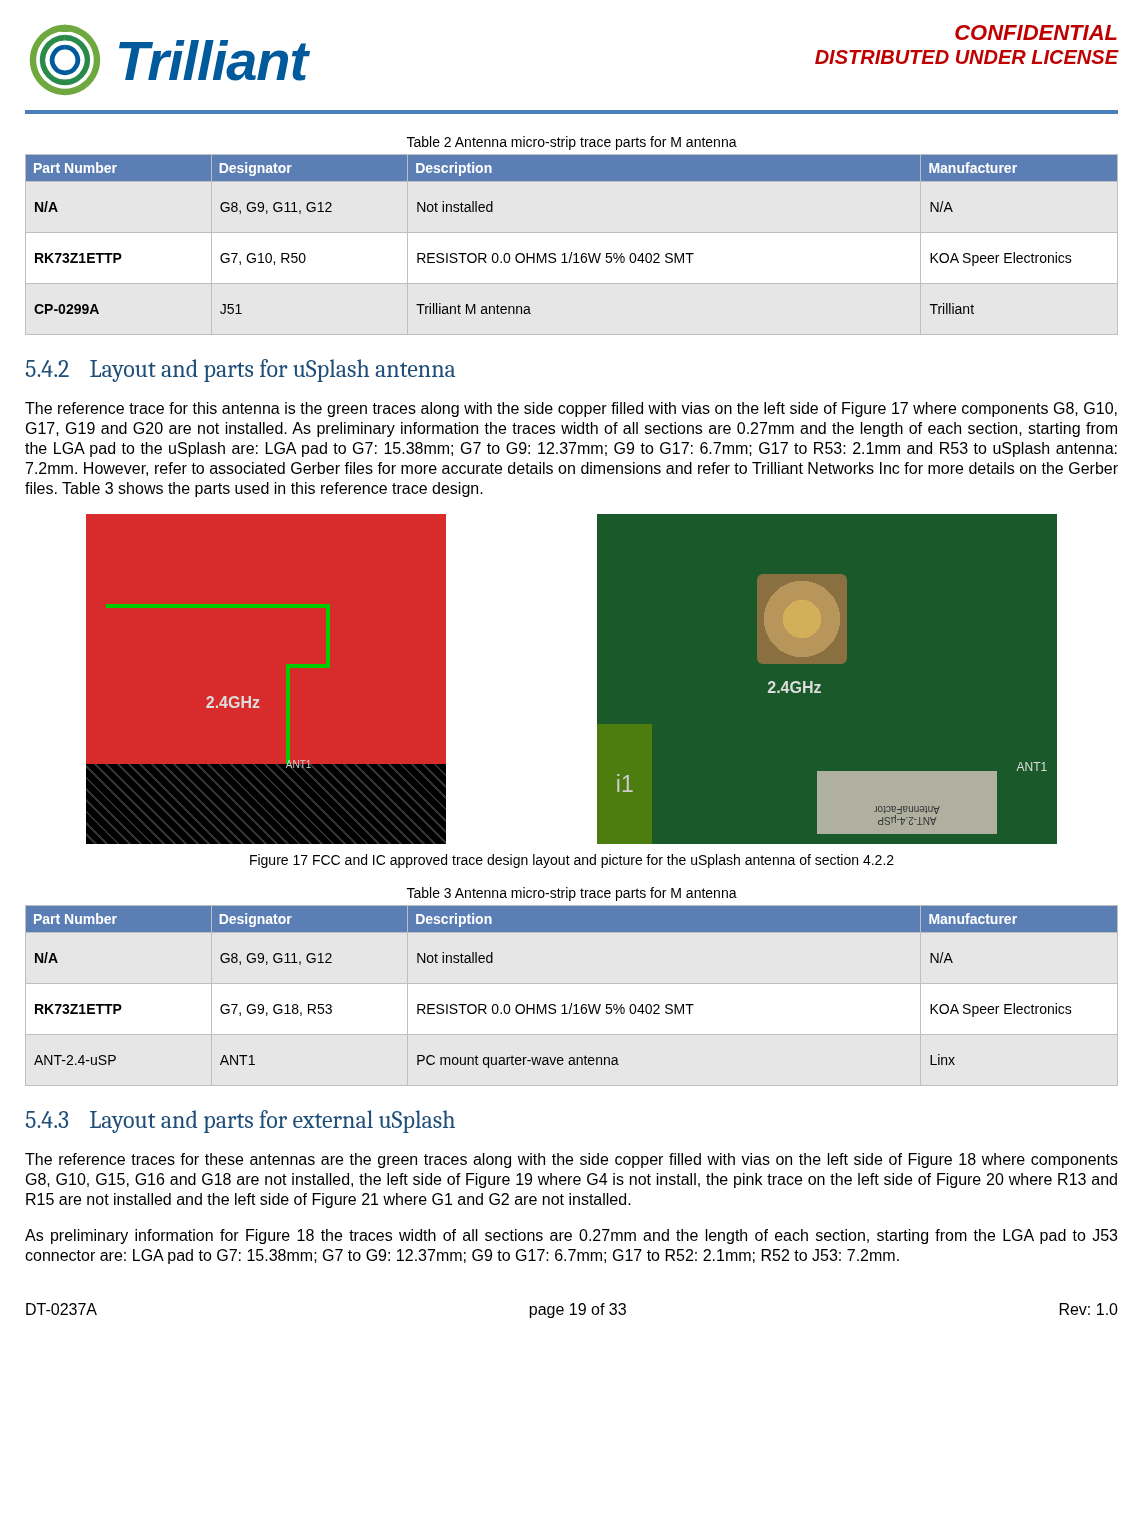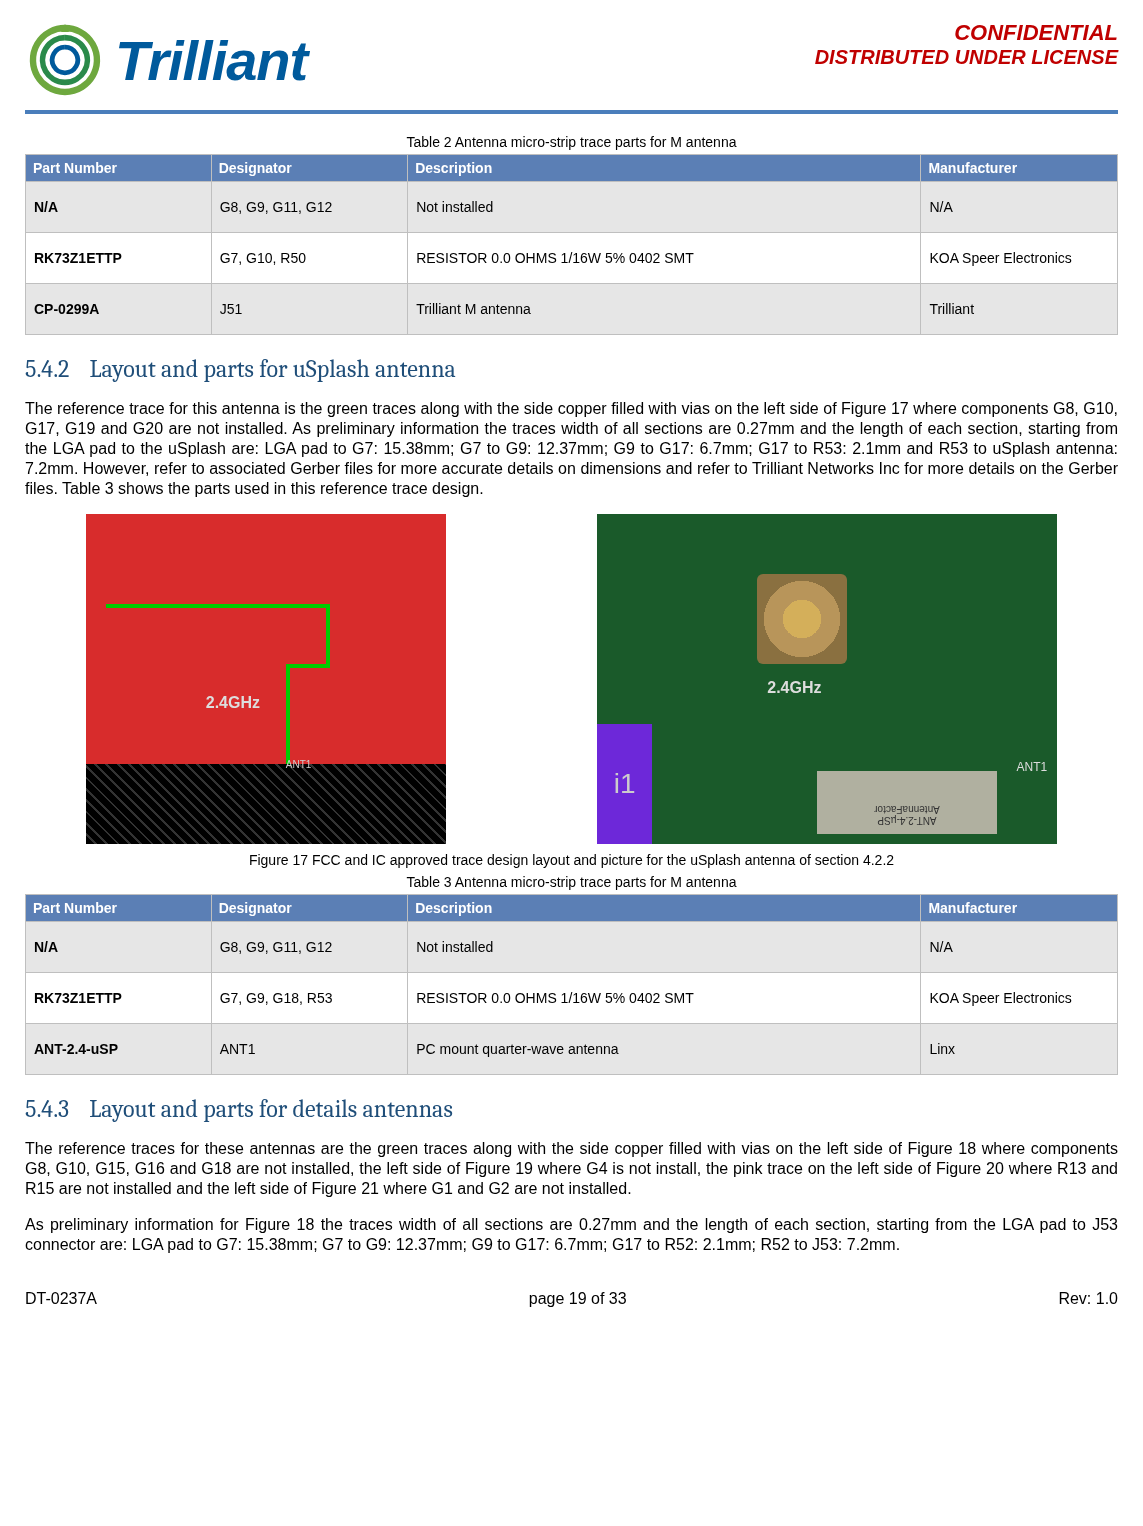--- a/index.html
+++ b/index.html
@@ -158,31 +158,31 @@
     color: #333;
     font-size: 10px;
     text-align: center;
     padding-top: 8px;
     transform: rotate(180deg);
   }
   .figure-right .dark-left {
     position: absolute;
     bottom: 0; left: 0;
     width: 55px; height: 120px;
-    background: #6d28d9;
+    background: #4d7c0f;
     color: #ccc;
-    font-size: 28px;
+    font-size: 23px;
     display: flex;
     align-items: center;
     justify-content: center;
   }
   .figure-caption {
     text-align: center;
     font-size: 14px;
-    margin-bottom: 6px;
+    margin-bottom: 17px;
   }
   .footer {
     display: flex;
     justify-content: space-between;
     font-family: Liberation Sans, sans-serif;
     font-size: 16px;
     margin-top: 35px;
   }
 </style>
 </head>
@@ -282,30 +282,30 @@
       <td>Not installed</td>
       <td>N/A</td>
     </tr>
     <tr>
       <td style="font-weight:bold">RK73Z1ETTP</td>
       <td>G7, G9, G18, R53</td>
       <td>RESISTOR 0.0 OHMS 1/16W 5% 0402 SMT</td>
       <td>KOA Speer Electronics</td>
     </tr>
     <tr class="shaded">
-      <td style="font-weight:bold">ANT-2.4-uSP</td>
+      <td style="font-weight:normal">ANT-2.4-uSP</td>
       <td>ANT1</td>
       <td>PC mount quarter-wave antenna</td>
       <td>Linx</td>
     </tr>
   </tbody>
 </table>
 
 <div class="section-heading">
-  <span class="num">5.4.3</span><span>Layout and parts for details antennas</span>
+  <span class="num">5.4.3</span><span>Layout and parts for external uSplash</span>
 </div>
 <p class="body-text">The reference traces for these antennas are the green traces along with the side copper filled with vias on the left side of Figure 18 where components G8, G10, G15, G16 and G18 are not installed, the left side of Figure 19 where G4 is not install, the pink trace on the left side of Figure 20 where R13 and R15 are not installed and the left side of Figure 21 where G1 and G2 are not installed.</p>
 <p class="body-text">As preliminary information for Figure 18 the traces width of all sections are 0.27mm and the length of each section, starting from the LGA pad to J53 connector are: LGA pad to G7: 15.38mm; G7 to G9: 12.37mm; G9 to G17: 6.7mm; G17 to R52: 2.1mm; R52 to J53: 7.2mm.</p>
 
 <div class="footer">
   <span>DT-0237A</span>
   <span>page 19 of 33</span>
   <span>Rev: 1.0</span>
 </div>
 

